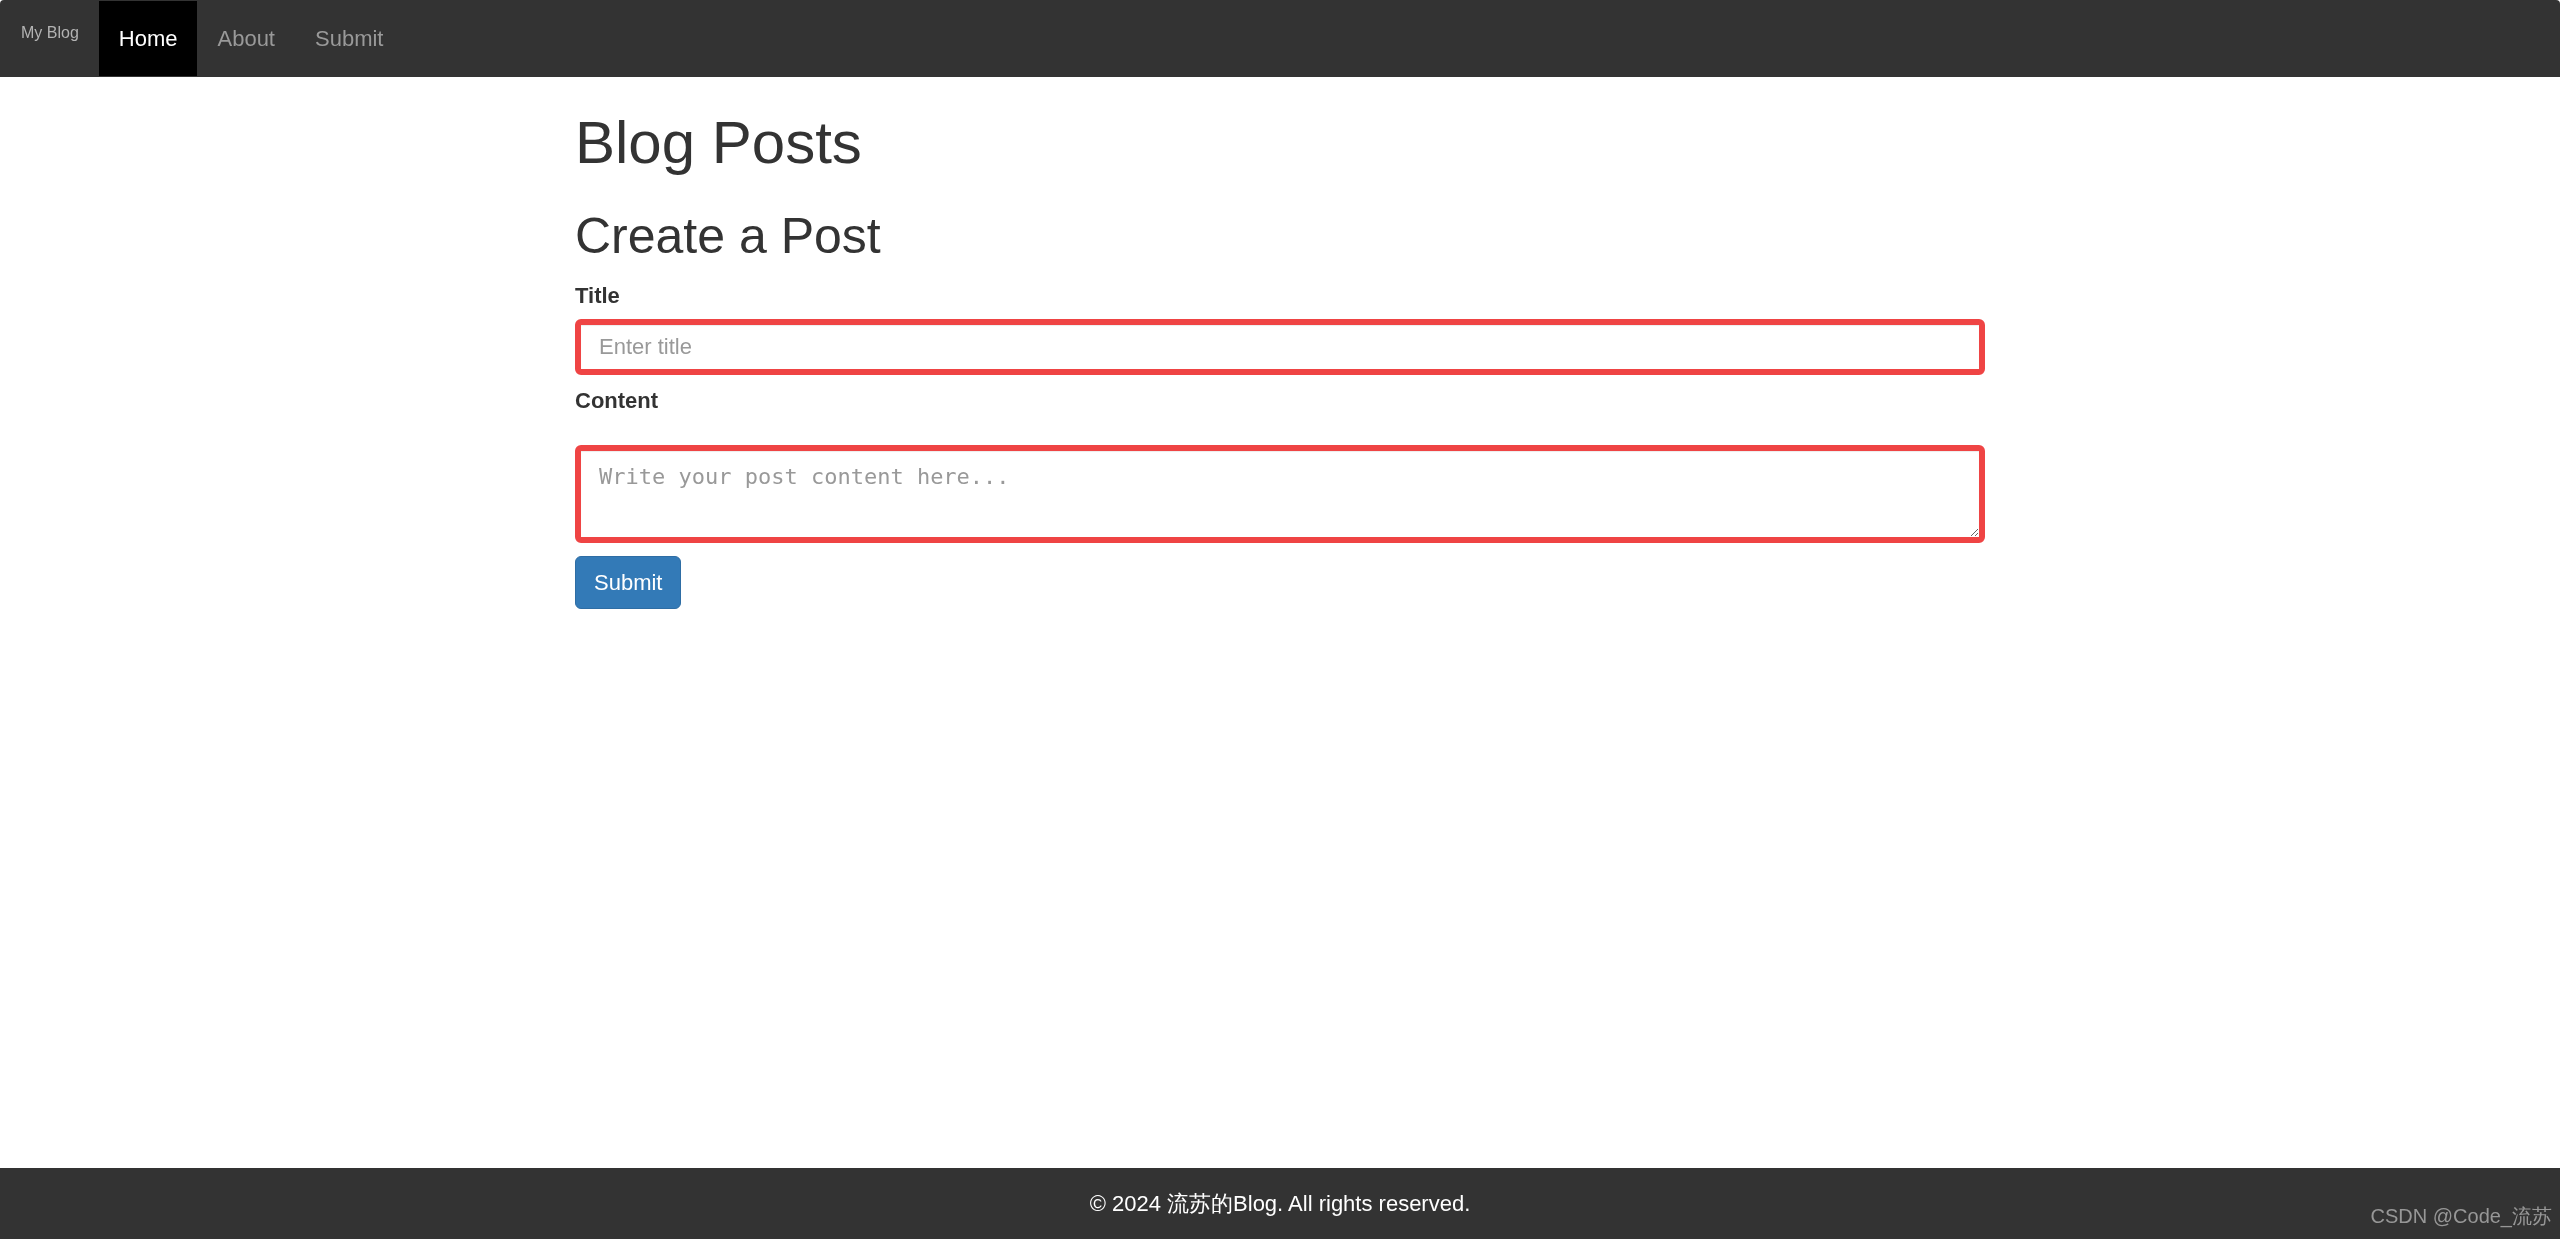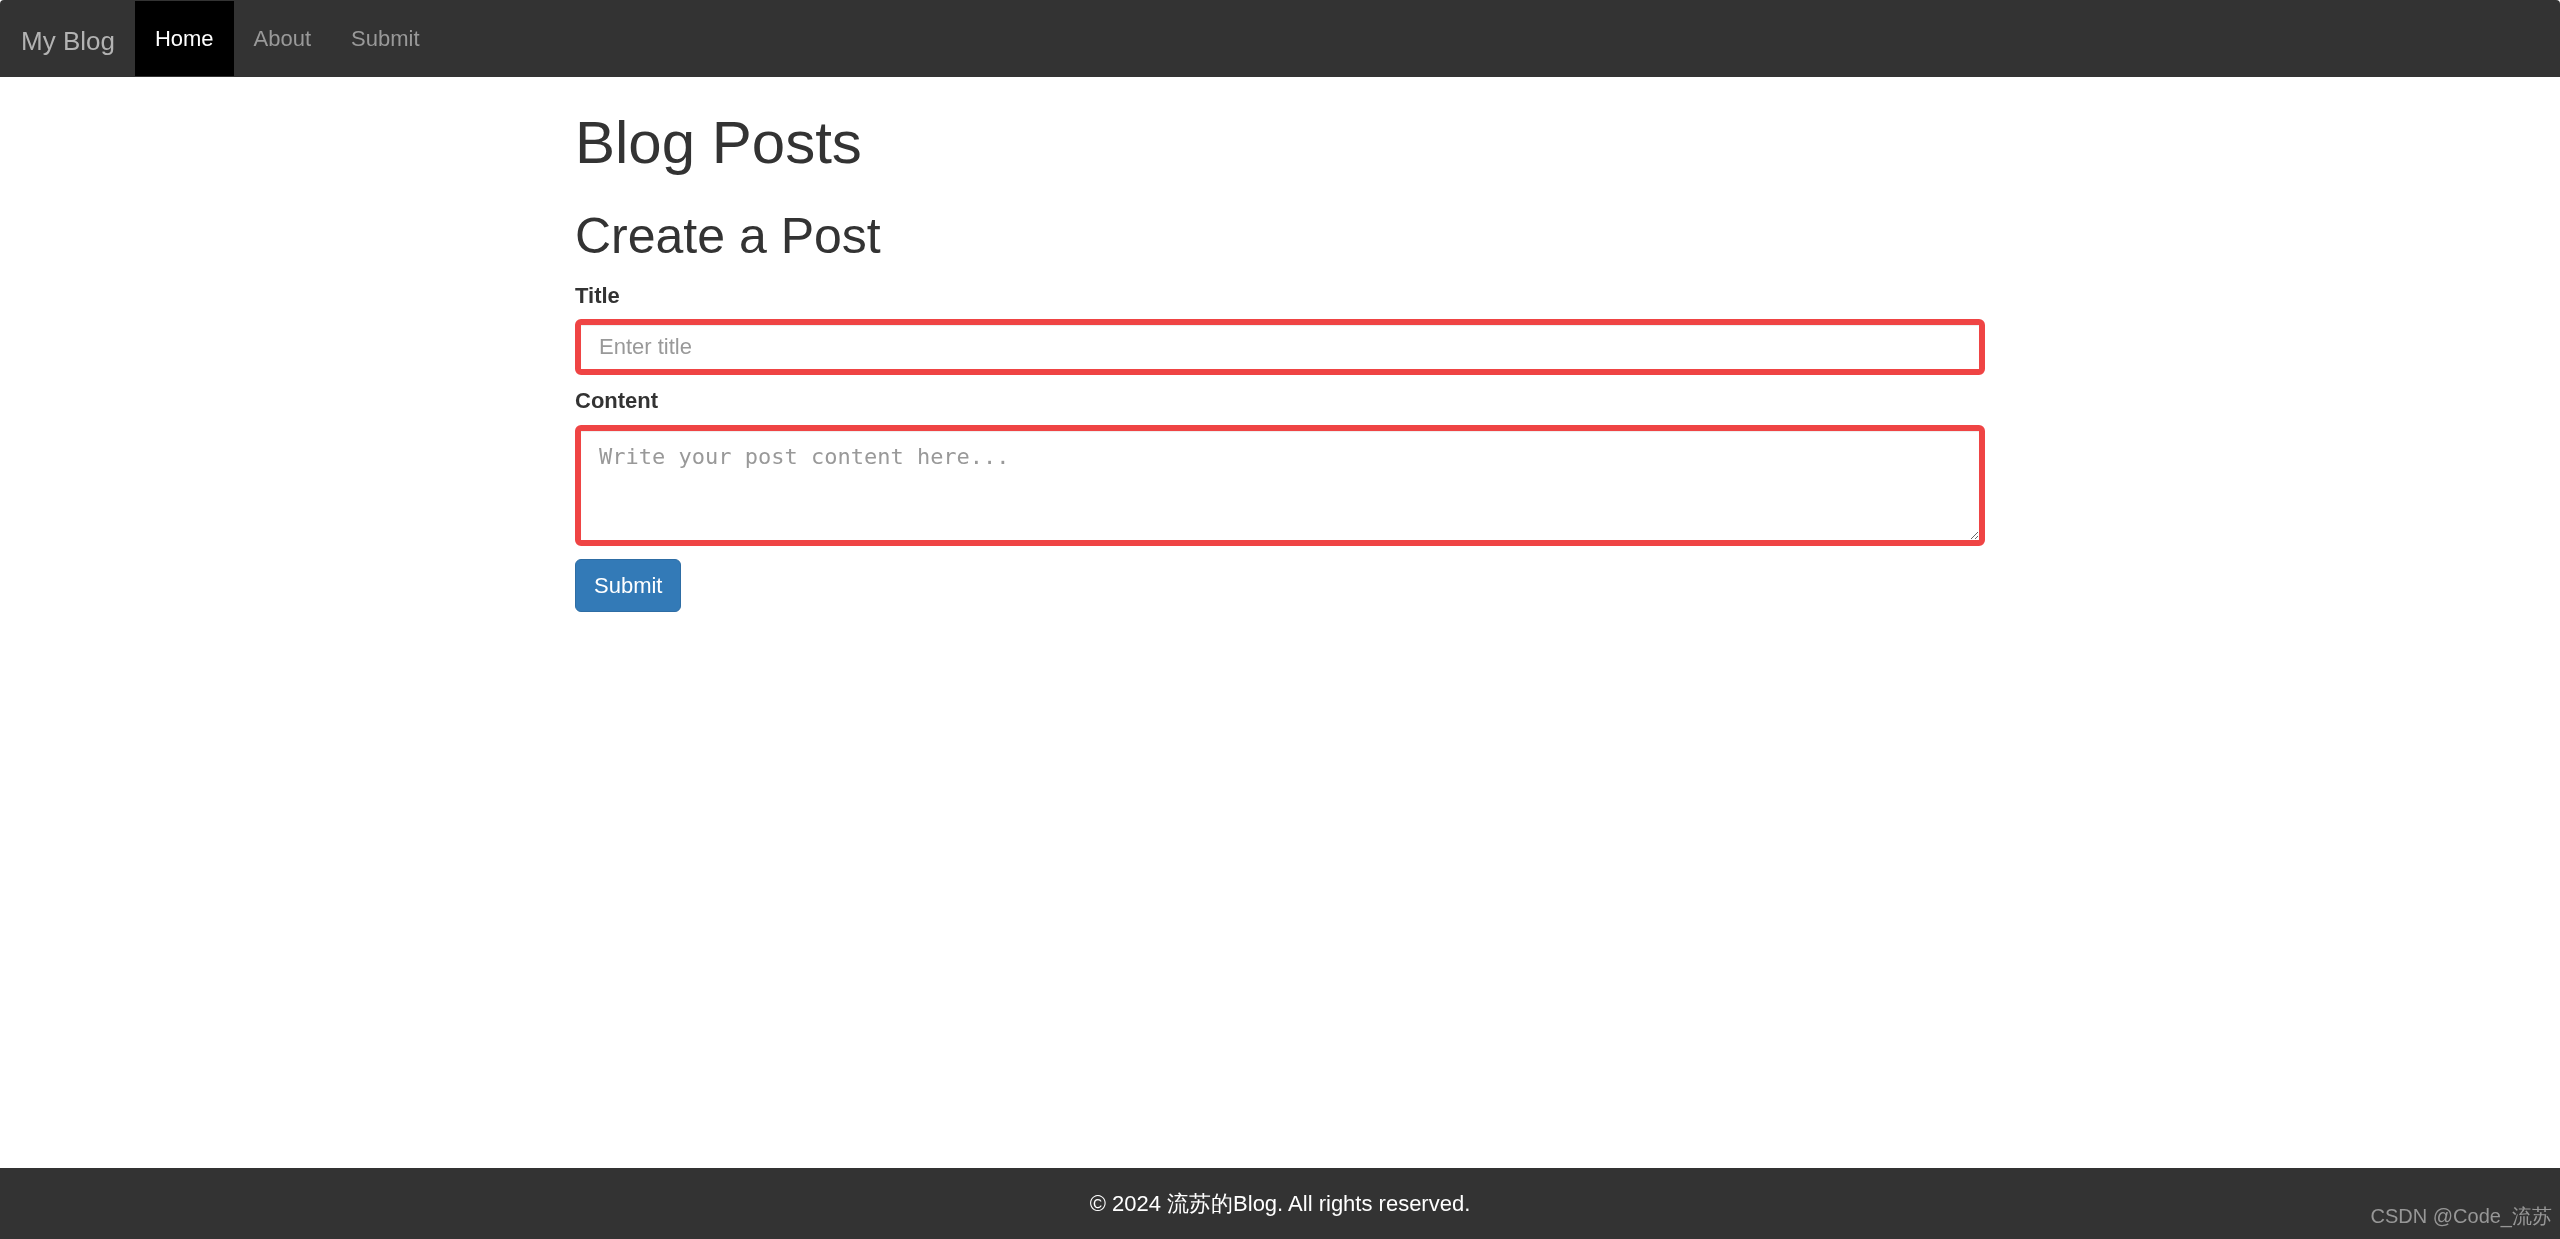--- a/index.html
+++ b/index.html
@@ -26,22 +26,22 @@
       border: 1px solid transparent;
       border-radius: 4px 4px 0 0;
       margin-bottom: 20px;
       display: flex;
       align-items: stretch;
     }
     
     .navbar-brand {
       float: left;
       height: 65px;
-      padding: 26px 20px;
-      font-size: 26px;
+      padding: 18px 20px;
+      font-size: 16px;
       line-height: 28px;
       color: #b3b3b3;
       text-decoration: none;
       cursor: pointer;
     }
     
     .navbar-nav {
       list-style: none;
       display: flex;
       margin: 0;
@@ -118,22 +118,23 @@
       border-radius: 6px;
       box-shadow: inset 0 1px 1px rgba(0,0,0,.075);
       margin-bottom: 10px;
     }
     
     .form-control::placeholder {
       color: #999;
     }
     
     textarea.form-control {
-      height: 121px;
+      height: 98px;
       resize: both;
+      margin-top: 20px;
     }
     
     .btn {
       display: inline-block;
       padding: 10px 18px;
       margin-bottom: 0;
       font-size: 22px;
       font-weight: 400;
       line-height: 1.42857143;
       text-align: right;

